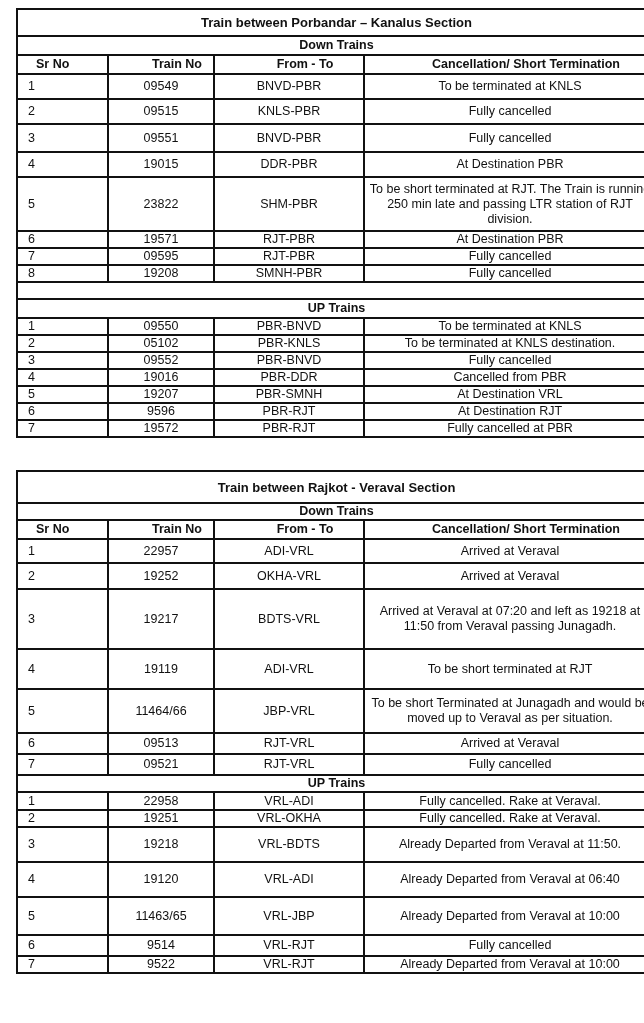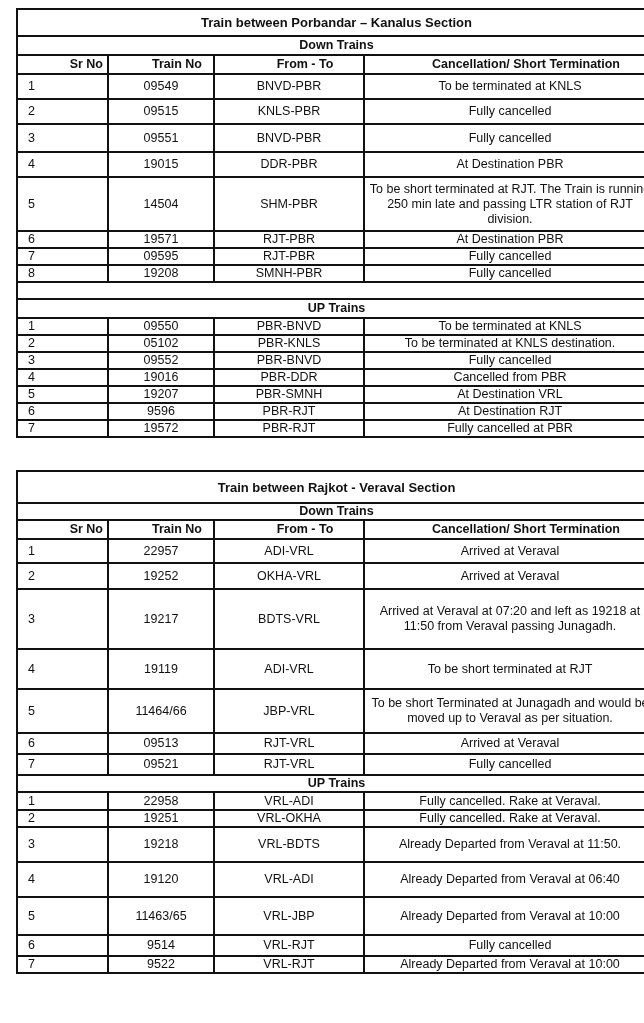--- a/index.html
+++ b/index.html
@@ -3,21 +3,21 @@
 <meta charset="utf-8">
 <style>
   html, body { margin: 0; padding: 0; background: #ffffff; }
   body { width: 644px; height: 1023px; position: relative; overflow: hidden;
          font-family: "Liberation Sans", sans-serif; color: #111; }
   table { border-collapse: collapse; position: absolute; left: 16px; width: 639px; table-layout: fixed; }
   td, th { border: 2px solid #111; padding: 0 4px; font-size: 12.5px; text-align: center;
            vertical-align: middle; line-height: 15px; }
   th { font-weight: bold; padding-left: 36px; }
   .sr { text-align: left; padding-left: 10px; }
-  th.sr { padding-left: 2px; text-align: right; }
+  th.sr { padding-left: 18px; }
   .title { font-weight: bold; font-size: 13px; }
   .group { font-weight: bold; margin-left: 8px; }
   #t1 { top: 8px; }
   #t2 { top: 470px; }
   col.c1 { width: 91px; } col.c2 { width: 106px; } col.c3 { width: 150px; } col.c4 { width: 292px; }
 </style>
 </head>
 <body>
 
 <table id="t1">
@@ -59,21 +59,21 @@
         <td>Fully cancelled</td>
       </tr>
       <tr style="height: 25px;">
         <td class="sr">4</td>
         <td>19015</td>
         <td>DDR-PBR</td>
         <td>At Destination PBR</td>
       </tr>
       <tr style="height: 54px;">
         <td class="sr">5</td>
-        <td>14504</td>
+        <td>23822</td>
         <td>SHM-PBR</td>
         <td>To be short terminated at RJT. The Train is running 250 min late and passing LTR station of RJT division.</td>
       </tr>
       <tr style="height: 17px;">
         <td class="sr">6</td>
         <td>19571</td>
         <td>RJT-PBR</td>
         <td>At Destination PBR</td>
       </tr>
       <tr style="height: 17px;">

